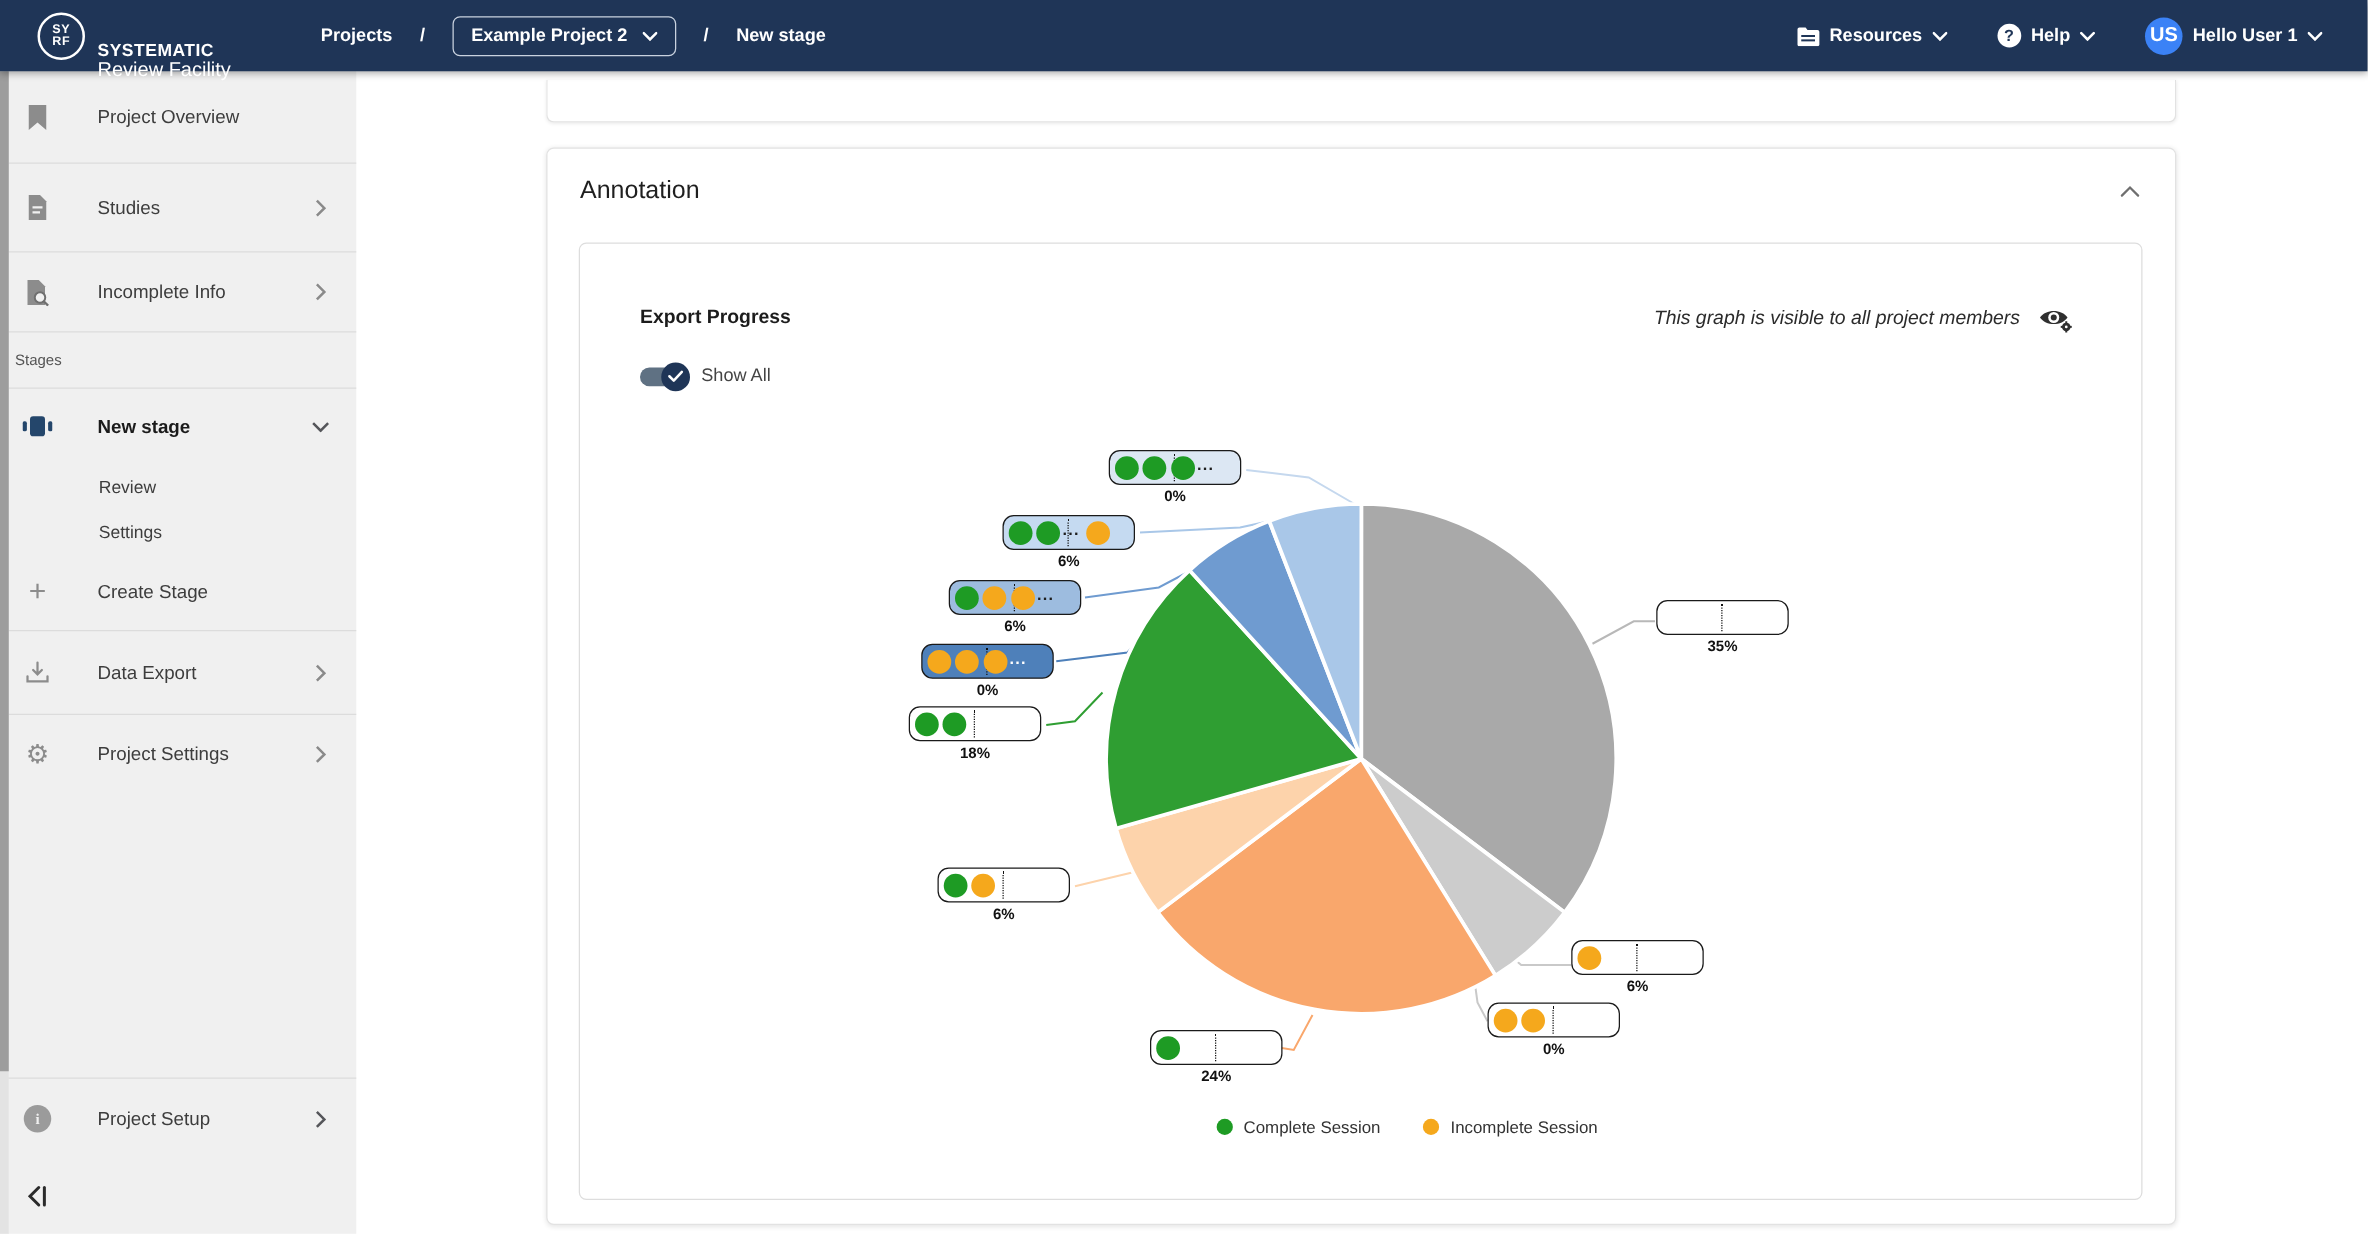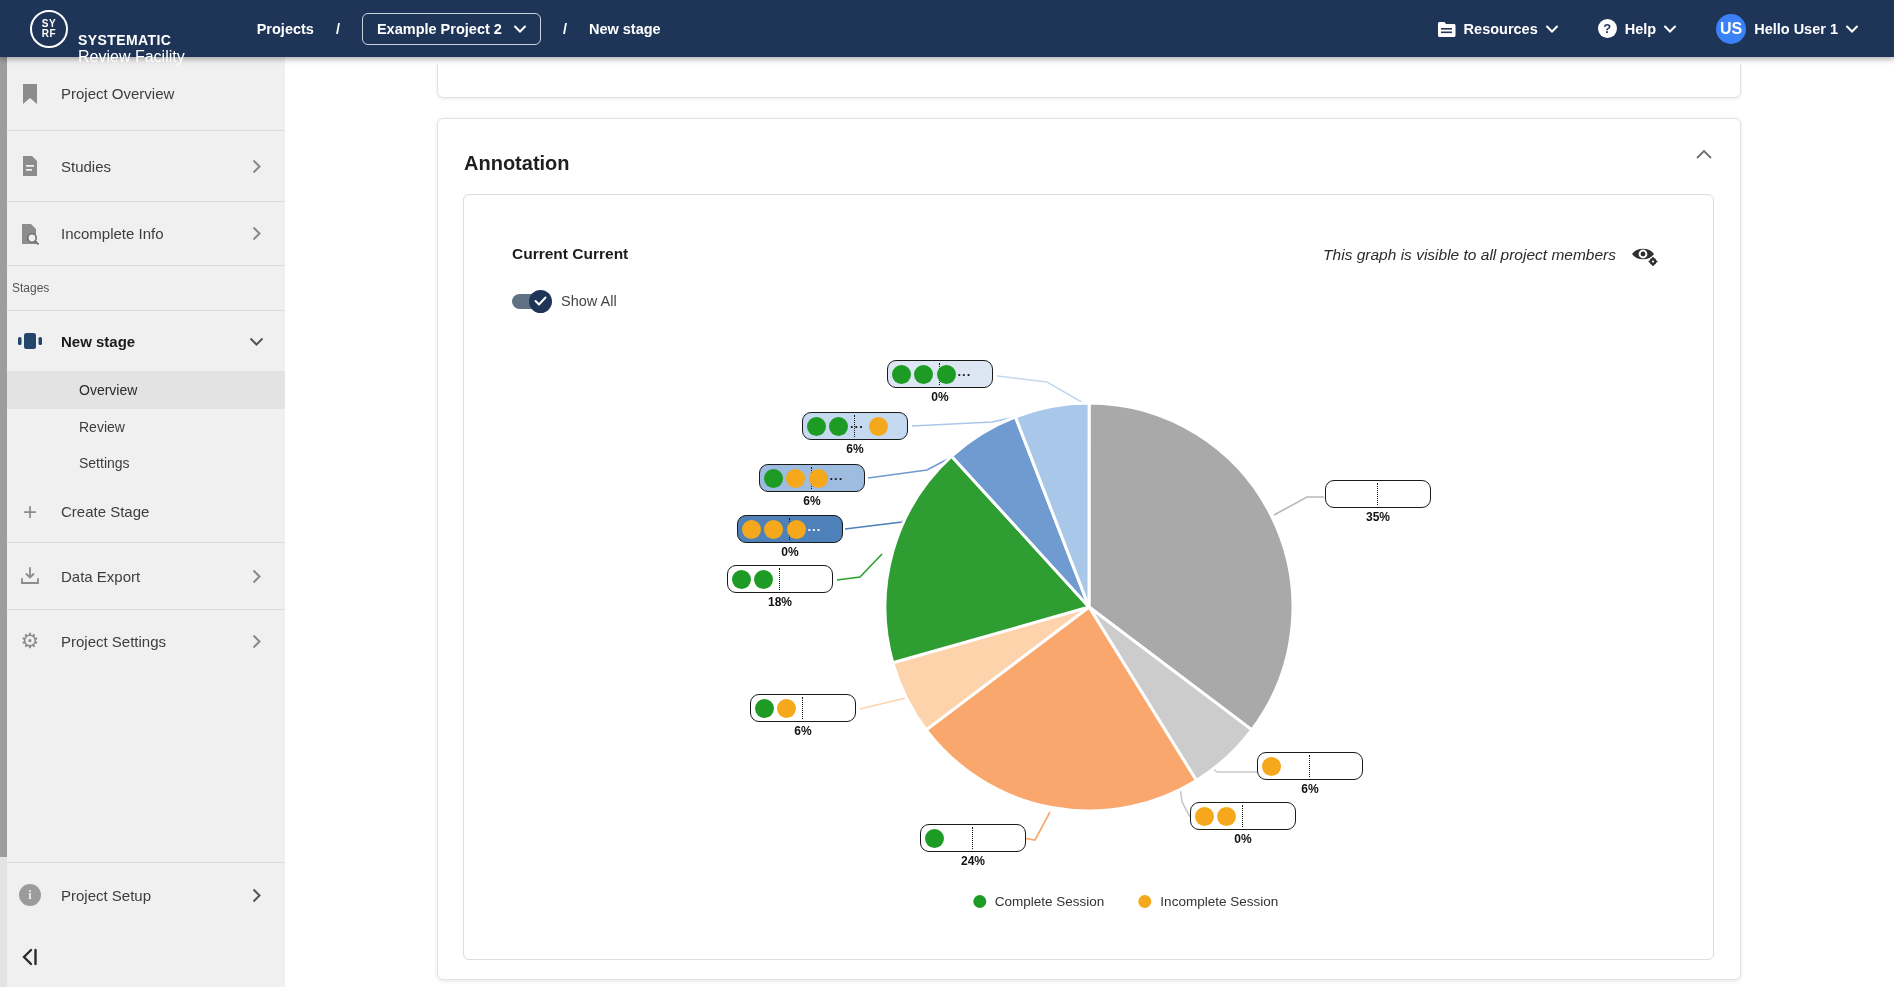--- a/index.html
+++ b/index.html
@@ -29,38 +29,38 @@
     font-size:16px; font-weight:bold; display:flex; align-items:center; justify-content:center; }
   .chev-sm { width:12px; height:8px; }
 
   
   .sidebar { position:fixed; top:57px; left:0; bottom:0; width:285px; background:#f0f0f0;
     display:flex; flex-direction:column; z-index:10; }
   .sb-scroll { position:absolute; left:0; top:0; bottom:0; width:7px; background:#e3e3e3; }
   .sb-thumb { position:absolute; left:0; top:0; width:7px; height:800px; background:#9d9d9d; }
   .sb-row { display:flex; align-items:center; flex:none; cursor:pointer; }
   .sb-icon { width:26px; margin-left:17px; display:flex; justify-content:center; color:#8c8c8c; }
-  .sb-label { margin-left:18px; font-size:15px; font-weight:500; color:#3d3d3d; }
+  .sb-label { margin-left:35px; font-size:15px; font-weight:500; color:#3d3d3d; }
   .sb-chev { margin-left:auto; margin-right:24px; }
   .sb-div { height:1px; background:#dcdcdc; flex:none; }
   .sb-section { font-size:12px; color:#555; padding-left:12px; display:flex; align-items:center; flex:none; }
   .sb-sub { padding-left:79px; font-size:14px; color:#3d3d3d; display:flex; align-items:center; flex:none; cursor:pointer; }
   .sb-sub.active { background:#e3e3e3; font-weight:500; color:#2a2a2a; }
   .bold-item .sb-label { font-weight:bold; color:#1b1b1b; }
   .spacer { flex:1; }
   .collapse-row { height:60px; display:flex; align-items:center; padding-left:20px; flex:none; }
 
   
   .main { position:fixed; top:57px; left:285px; right:0; bottom:0; background:#fff; }
   .card-sliver { position:absolute; left:152px; top:7px; width:1304px; height:34px; background:#fff;
     border:1px solid #e2e2e2; border-top:none; border-radius:0 0 6px 6px; box-shadow:0 1px 3px rgba(0,0,0,.08); }
   .anno-card { position:absolute; left:152px; top:61px; width:1304px; height:862px; background:#fff;
     border:1px solid #e2e2e2; border-radius:6px; box-shadow:0 1px 4px rgba(0,0,0,.10); }
   .anno-head { position:relative; height:75px; }
-  .anno-title { position:absolute; left:26px; top:33px; font-size:20px; font-weight:bold; color:#1f1f1f; }
+  .anno-title { position:absolute; left:26px; top:22px; font-size:20px; font-weight:normal; color:#1f1f1f; }
   .anno-collapse { position:absolute; right:28px; top:26px; cursor:pointer; }
 
   .graph-card { position:absolute; left:25px; top:75px; width:1251px; height:766px;
     border:1px solid #ddd; border-radius:6px; background:#fff; }
   .gc-title { position:absolute; left:48px; top:50px; font-size:15.5px; font-weight:bold; color:#1c1c1c; }
   .gc-note { position:absolute; right:55px; top:48px; display:flex; align-items:center; gap:14px; }
   .gc-note-text { font-style:italic; font-size:15.5px; color:#2b2b2b;text-align:right; }
   .toggle-row { position:absolute; left:48px; top:98px; display:flex; align-items:center; }
   .toggle { position:relative; width:37px; height:15px; border-radius:8px; background:#5f7183; cursor:pointer; }
   .toggle-thumb { position:absolute; right:-3px; top:-4px; width:23px; height:23px; border-radius:50%;
@@ -203,21 +203,20 @@
         </svg>
     </span>
     <span class="sb-label">New stage</span>
     <span class="sb-chev">
       <svg class="chev" style="transform:rotate(90deg)" width="9" height="15" viewBox="0 0 9 15">
           <path d="M1.5 1.5l6 6-6 6" stroke="#55565a" stroke-width="2" fill="none"></path>
         </svg>
     </span>
   </div>
 
-  <div class="sb-sub active" style="height:38px">Overview</div>
   <div class="sb-sub" style="height:35px">Review</div>
   <div class="sb-sub" style="height:37px">Settings</div>
 
   <div class="sb-row" style="height:61px">
     <span class="sb-icon" style="font-size:24px; color:#8c8c8c; font-weight:300;">
         <span>+</span>
       </span>
     <span class="sb-label">Create Stage</span>
   </div>
   <div class="sb-div"></div>
@@ -278,21 +277,21 @@
     <div class="anno-head">
       <div class="anno-title">Annotation</div>
       <span class="anno-collapse">
         <svg width="16" height="10" viewBox="0 0 16 10">
             <path d="M1.5 8.5L8 2l6.5 6.5" stroke="#6f6f6f" stroke-width="1.8" fill="none" stroke-linecap="round"></path>
           </svg>
       </span>
     </div>
 
     <div class="graph-card">
-      <div class="gc-title">Current Current</div>
+      <div class="gc-title">Export Progress</div>
 
       <div class="gc-note">
         <span class="gc-note-text">This graph is visible to all project members</span>
         <svg width="28" height="24" viewBox="0 0 28 24" style="cursor:pointer;">
           <path d="M2 11 C6.5 4, 19.5 4, 24 11 C19.5 18, 6.5 18, 2 11 Z" fill="#2f2f2f"></path>
           <circle cx="13" cy="11" r="4.4" fill="#fff"></circle>
           <circle cx="13" cy="11" r="2.4" fill="#2f2f2f"></circle>
           <circle cx="23" cy="18.5" r="3.4" fill="#2f2f2f"></circle>
           <circle cx="23" cy="18.5" r="1.1" fill="#fff"></circle>
           <rect x="22.2" y="14" width="1.6" height="2" fill="#2f2f2f"></rect>

